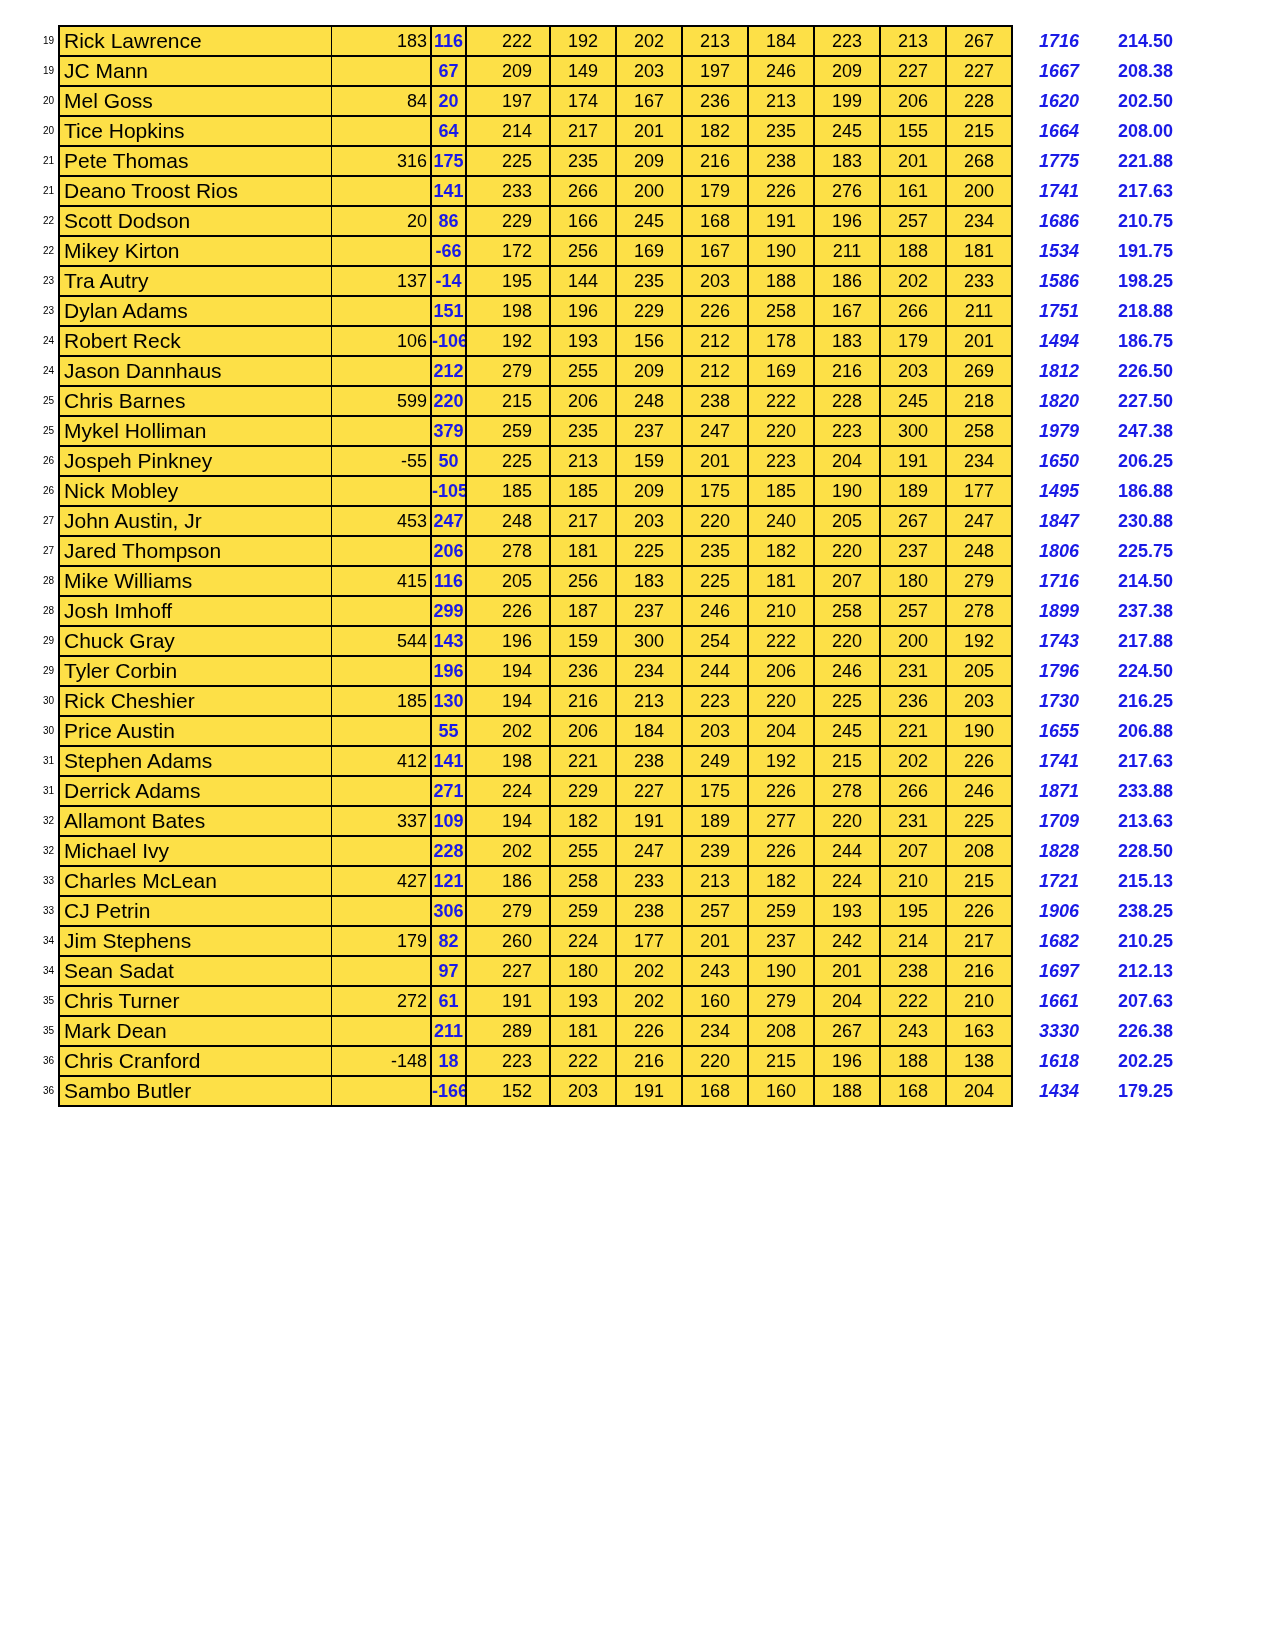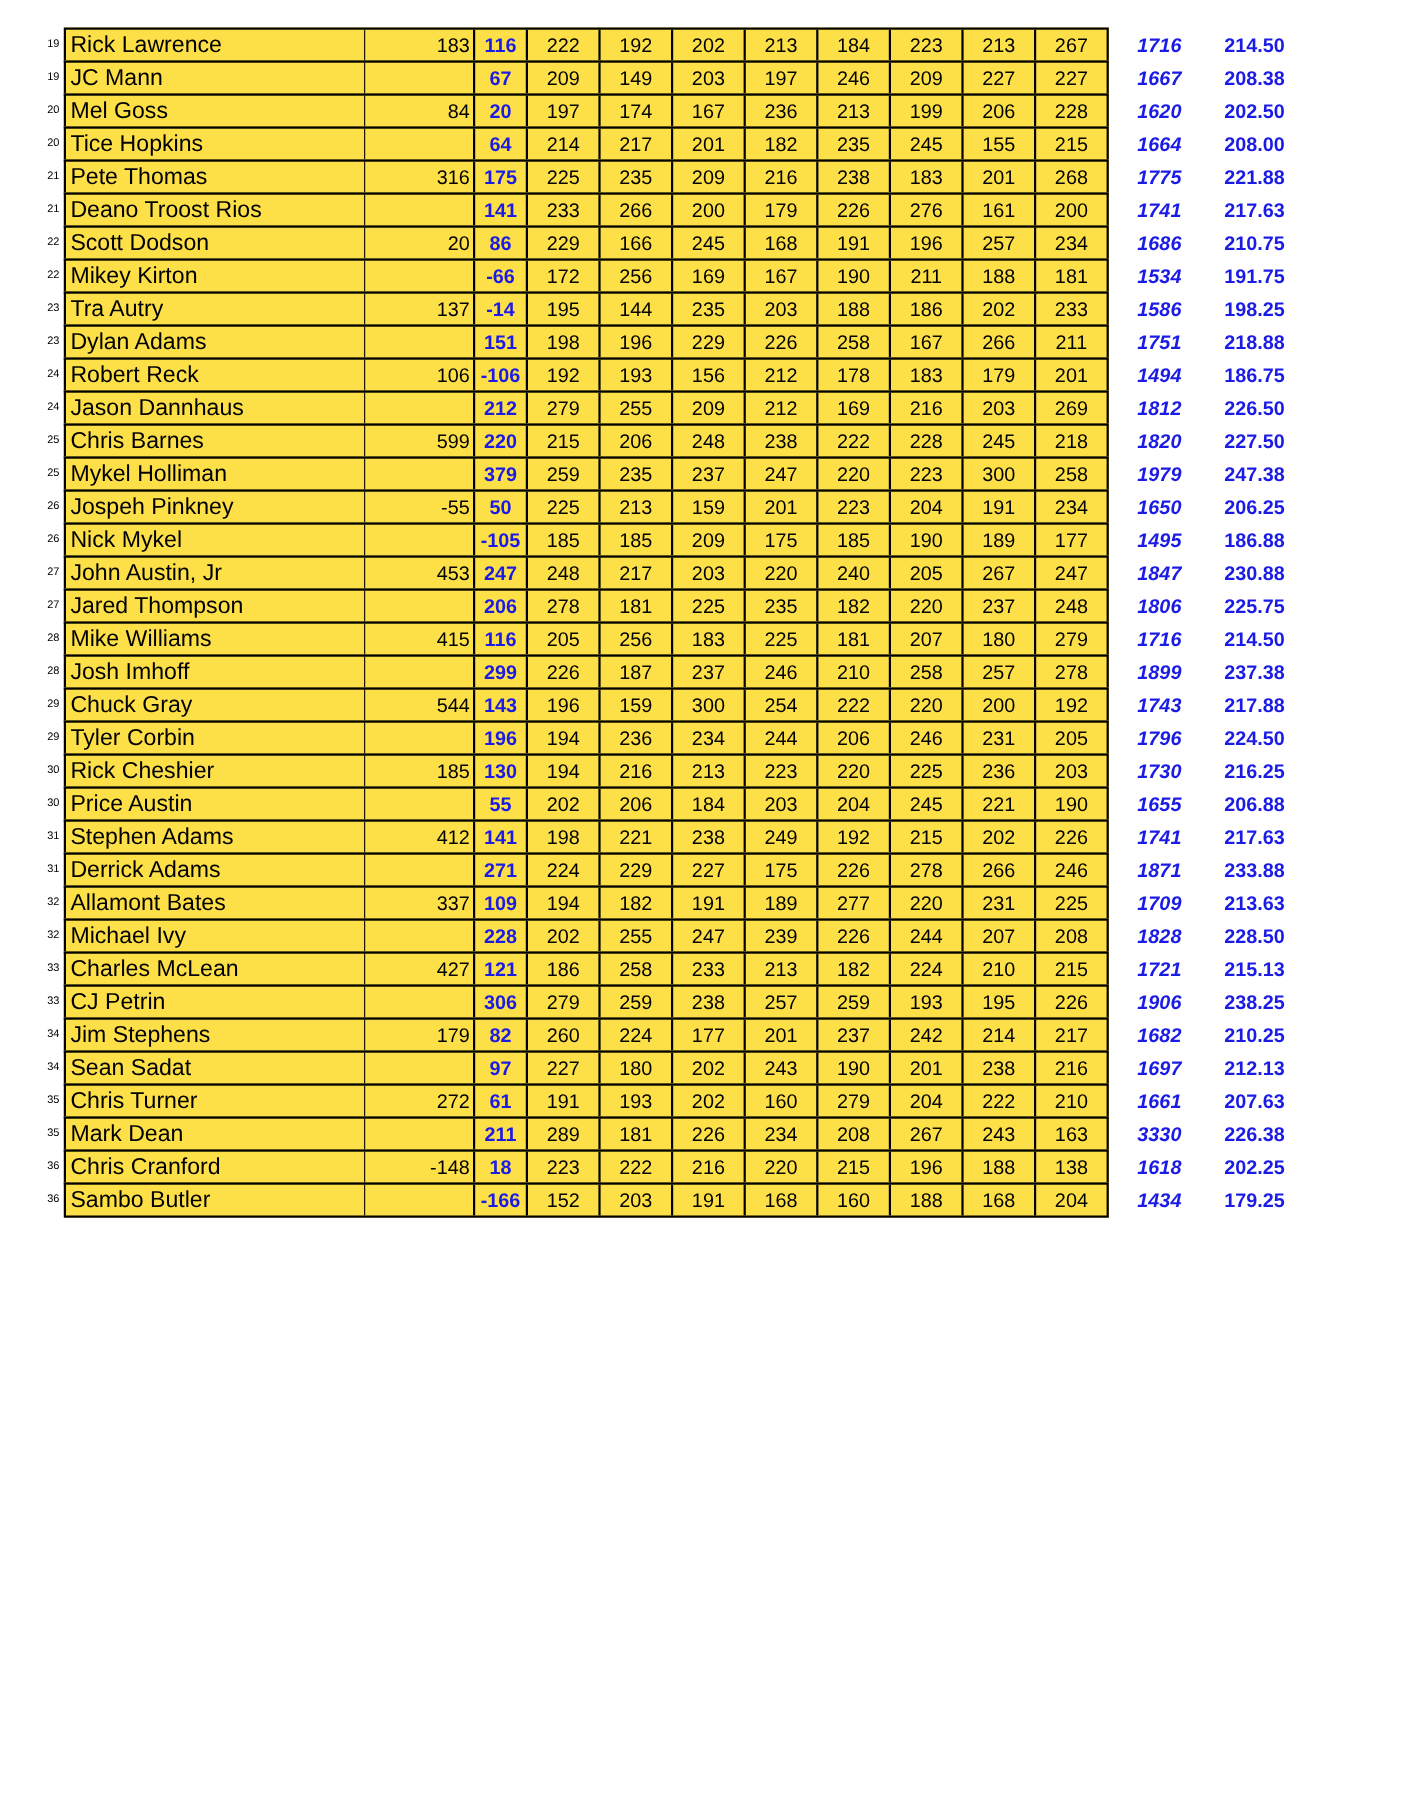--- a/index.html
+++ b/index.html
@@ -54,28 +54,28 @@
     padding-left: 4px;
   }
   .c-hcp {
     width: 100px;
     border-right: 2px solid #000;
     text-align: right;
     padding-right: 3px;
     font-size: 18px;
   }
   .c-delta {
-    width: 48px;
+    width: 35px;
     border-right: 2px solid #000;
     text-align: center;
     font-size: 18px;
     font-weight: bold;
     color: var(--accent, #1b1be6);
   }
-  .games { display: flex; }
+  .games { display: flex; margin-left: 18px; }
   .c-game {
     width: 66px;
     border-right: 2px solid #000;
     text-align: center;
     font-size: 18px;
   }
   .c-game.last {
     width: 64px;
     border-right: none;
   }
@@ -407,21 +407,21 @@
             <div class="cell c-game last">234</div>
           </div>
     </div>
     <div class="total">1650</div>
     <div class="avg">206.25</div>
   </div>
 
   <div class="row">
     <div class="rank">26</div>
     <div class="rowbox">
-      <div class="cell c-name">Nick Mykel</div>
+      <div class="cell c-name">Nick Mobley</div>
       <div class="cell c-hcp"></div>
       <div class="cell c-delta">-105</div>
       <div class="games">
             <div class="cell c-game">185</div>
             <div class="cell c-game">185</div>
             <div class="cell c-game">209</div>
             <div class="cell c-game">175</div>
             <div class="cell c-game">185</div>
             <div class="cell c-game">190</div>
             <div class="cell c-game">189</div>

